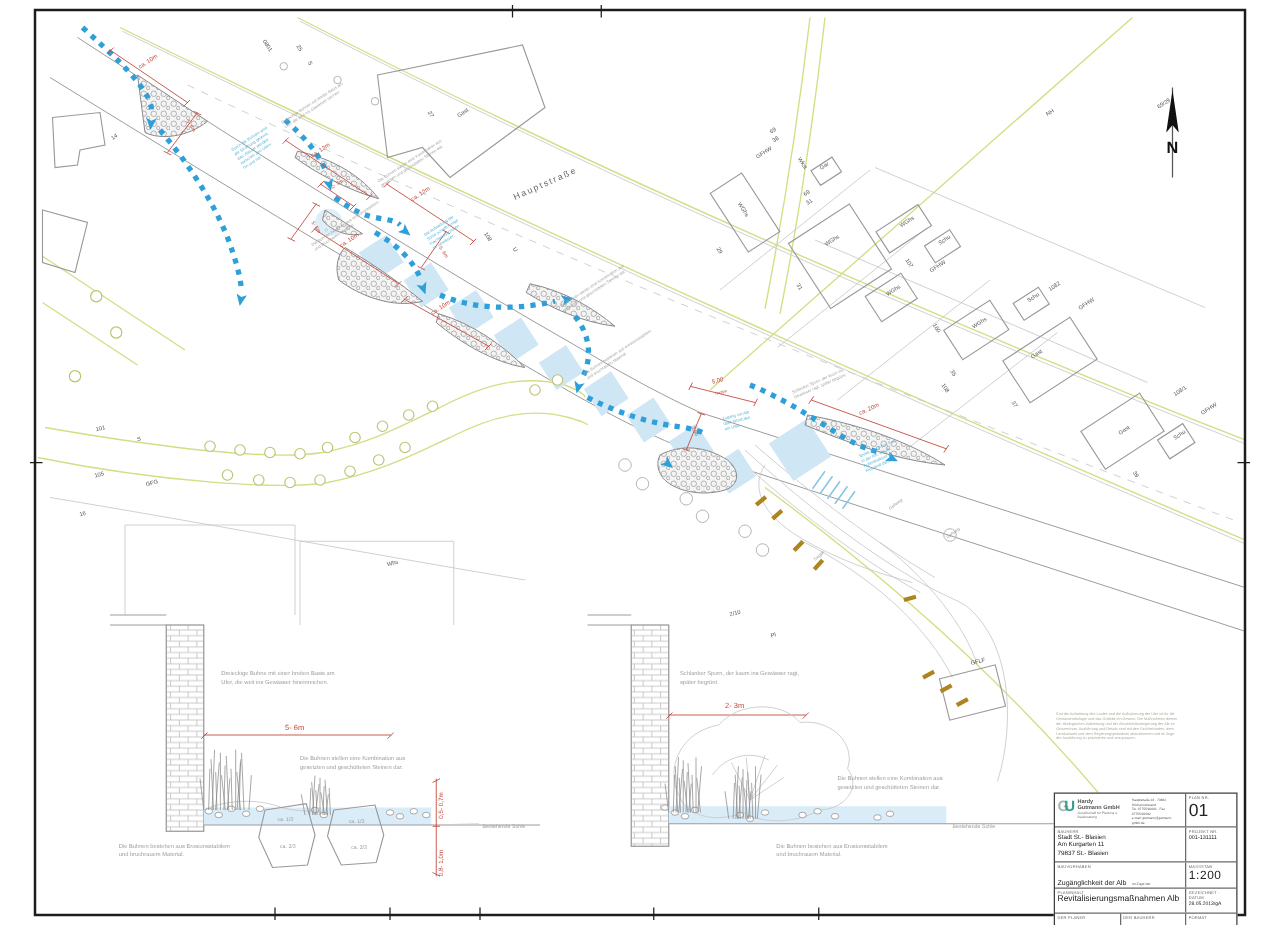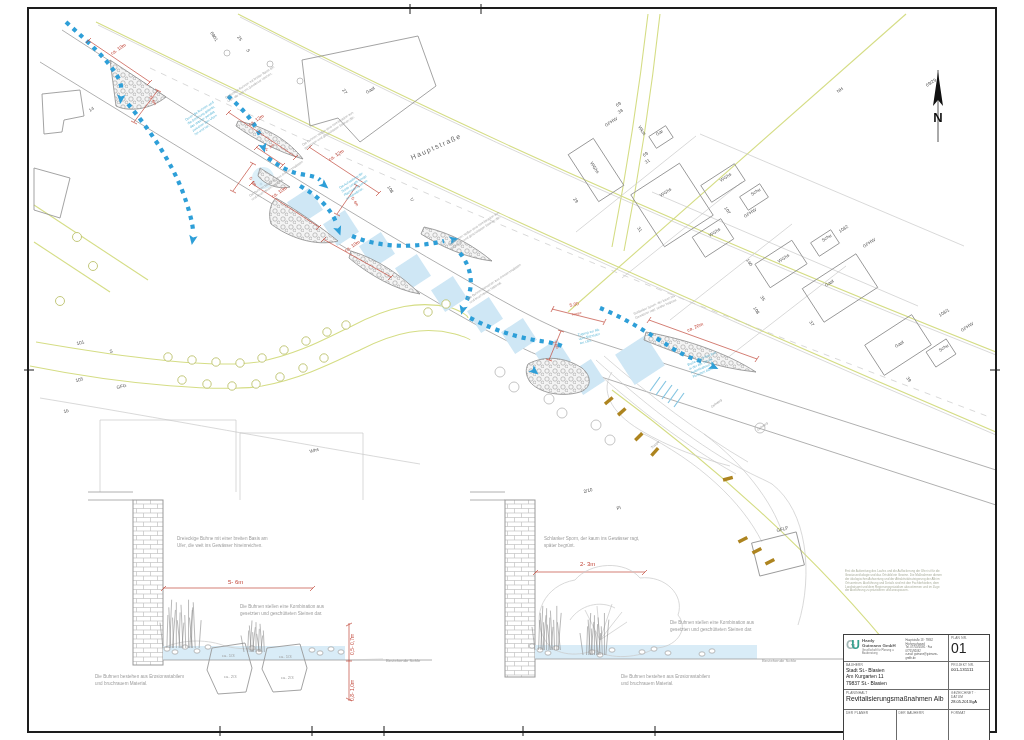--- a/index.html
+++ b/index.html
@@ -463,20 +463,33 @@
       <div class="tb-cap">BAUHERR</div>
       <div class="tb-val">Stadt St.- Blasien
 Am Kurgarten 11
 79837 St.- Blasien</div>
     </div>
     <div class="tb-side">
       <div class="tb-cap">PROJEKT NR.</div>
       <div class="tb-val" style="font-size:4.4px;">001-131111</div>
     </div>
   </div>
+  <div class="tb-row" style="height:21px;">
+    <div class="tb-main">
+      <div class="tb-cap">BAUVORHABEN</div>
+      <div>
+        <span class="tb-val tb-bv">Zugänglichkeit der Alb</span>
+        <span class="tb-bv-sub">im Zuge der Attraktivitätssteigerung</span>
+      </div>
+    </div>
+    <div class="tb-side">
+      <div class="tb-cap">MASSSTAB</div>
+      <div class="tb-val tb-scale">1:200</div>
+    </div>
+  </div>
   <div class="tb-row" style="height:20px;">
     <div class="tb-main">
       <div class="tb-cap">PLANINHALT</div>
       <div class="tb-val tb-med">Revitalisierungsmaßnahmen Alb</div>
     </div>
     <div class="tb-side">
       <div class="tb-cap">GEZEICHNET · DATUM</div>
       <div class="tb-val" style="font-size:4px;">28.05.2013/gA</div>
     </div>
   </div>

